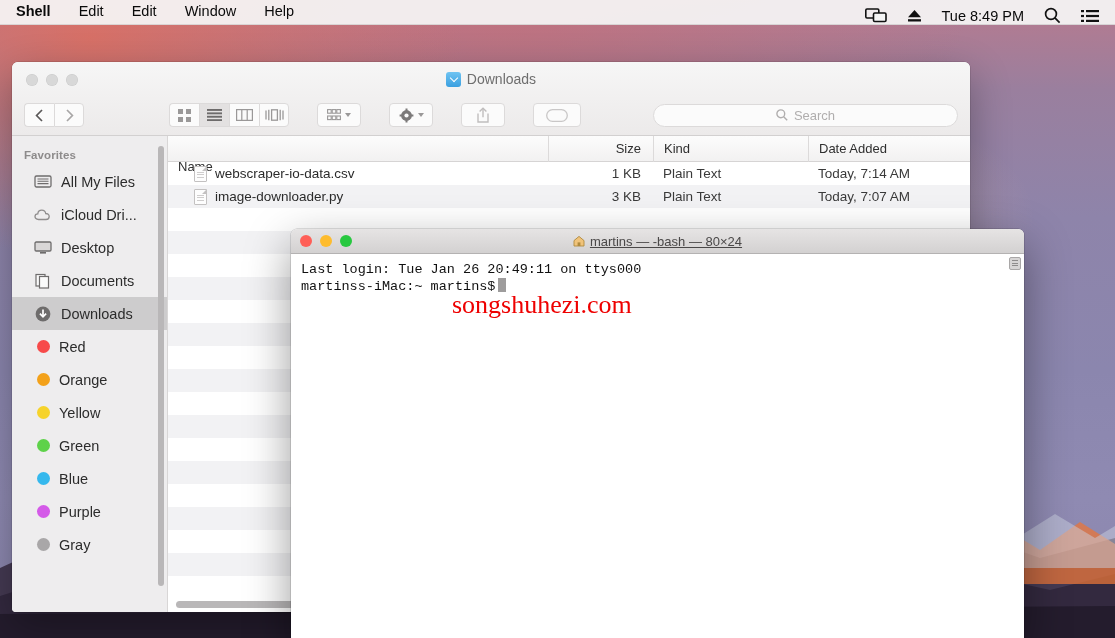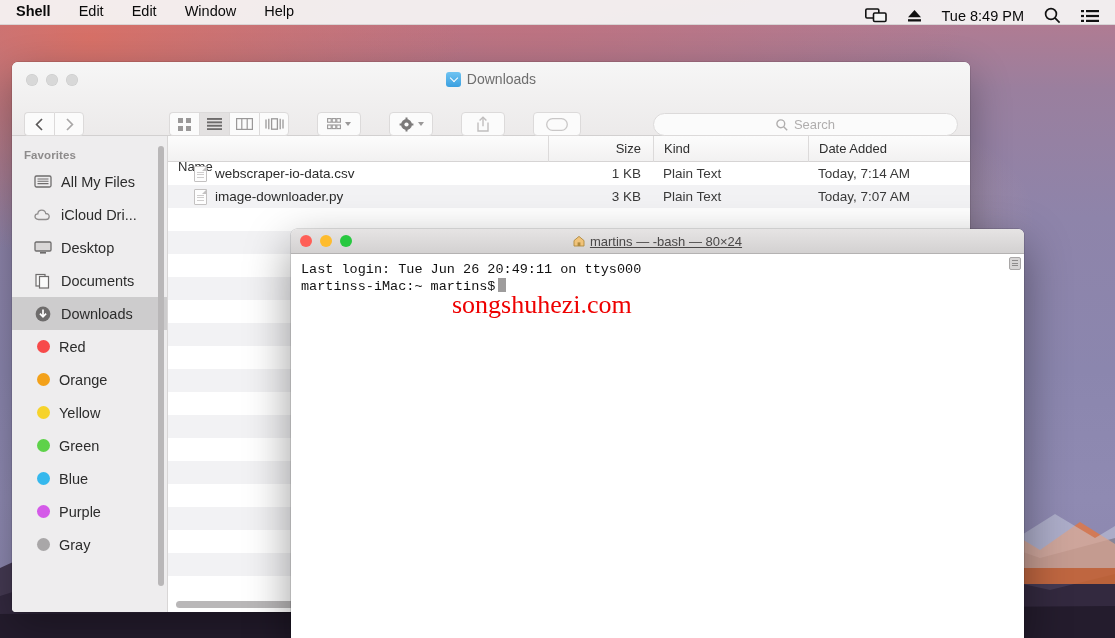--- a/index.html
+++ b/index.html
@@ -70,21 +70,21 @@
     background:linear-gradient(to bottom,#6fc4f2,#3a9fe0);
     position:relative; flex:none;
   }
   .dl-icon:after {
     content:""; position:absolute; left:5px; top:3px;
     width:5px; height:5px; border-left:1.6px solid #fff; border-bottom:1.6px solid #fff;
     transform:rotate(-45deg);
   }
   #finder-toolbar {
     position:absolute; left:0; top:32px; width:100%; height:42px;
-    display:flex; align-items:flex-end; padding:0 12px; gap:9px;
+    display:flex; align-items:center; padding:0 12px; gap:9px;
   }
   .tb-group { display:flex; align-items:center; }
   .tb-btn {
     height:24px; min-width:30px;
     border:1px solid #dcdada; background:#fbfbfb;
     display:flex; align-items:center; justify-content:center;
     color:#a8a6a6;
   }
   .tb-btn.seg-l { border-radius:4px 0 0 4px; border-right:none; }
   .tb-btn.seg-m { border-right:none; }
@@ -542,18 +542,18 @@
       <span class="tl" style="background:#28c840"></span>
     </div>
     <div class="term-title">
       <svg class="home-ico" viewBox="0 0 12 12">
         <path d="M1 5.6 L6 1.4 L11 5.6 L11 11 L1 11 Z" fill="#f0c37a" stroke="#b08a3e" stroke-width=".9"></path>
         <rect x="4.6" y="7.4" width="2.8" height="3.6" fill="#b08a3e"></rect>
       </svg>
       <span>martins — -bash — 80×24</span>
     </div>
   </div>
-  <div id="term-body"><span>Last login: Tue Jun 26 20:49:11 on ttys000</span>
+  <div id="term-body"><span>Last login: Tue Jan 26 20:49:11 on ttys000</span>
 <span>martinss-iMac:~ martins$</span><span id="term-cursor"></span>
     <div id="term-scroll"></div>
   </div>
   <div id="watermark">songshuhezi.com</div>
 </div>
 
 </body></html>

